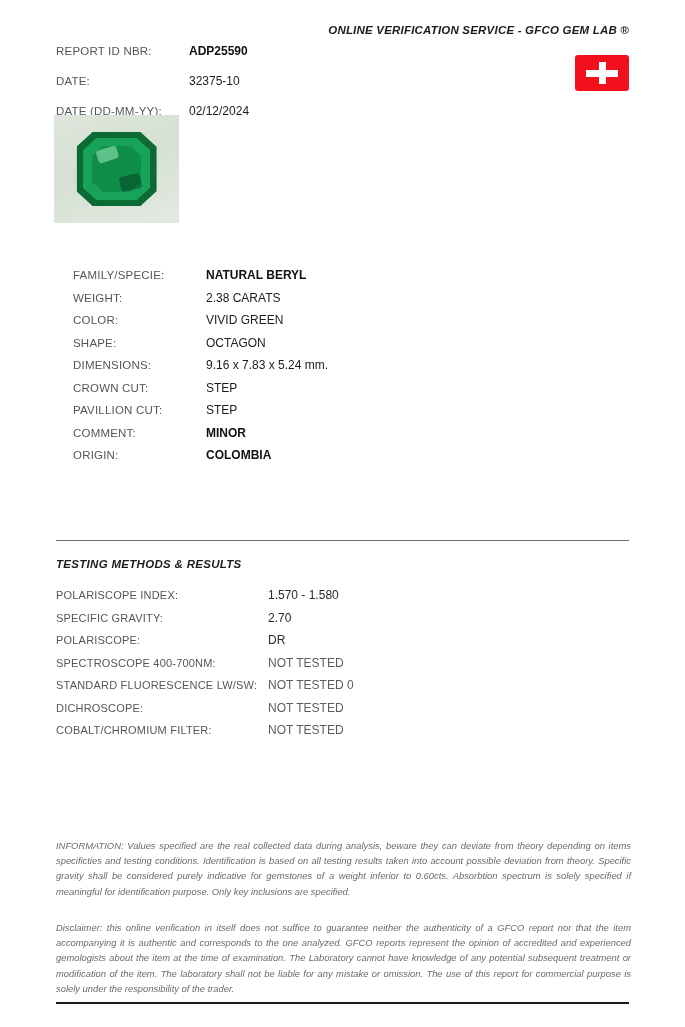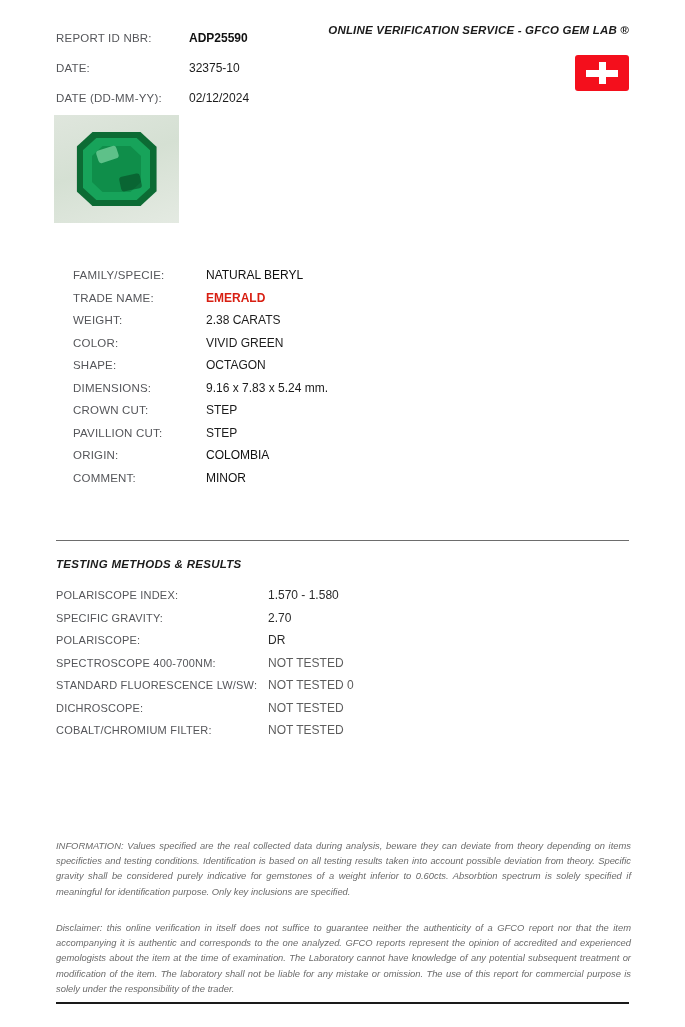--- a/index.html
+++ b/index.html
@@ -61,21 +61,21 @@
     left: 11px;
     height: 7px;
     width: 32px;
     margin-top: -3.5px;
     background: #ffffff;
   }
 
   
   .id-block {
     position: absolute;
-    top: 31px;
+    top: 44px;
     left: 56px;
     width: 360px;
   }
   .id-row {
     display: flex;
     align-items: baseline;
     margin-bottom: 10px;
   }
   .id-label {
     width: 133px;
@@ -174,21 +174,21 @@
   .prop-label {
     width: 133px;
     font-size: 11.5px;
     color: #55565a;
     letter-spacing: 0.2px;
   }
   .prop-value {
     font-size: 12px;
     color: #1c1c1c;
   }
-  .prop-value.bold { font-weight: normal; color: #111; }
+  .prop-value.bold { font-weight: bold; color: #111; }
   .prop-value.red { font-weight: bold; color: #d81f12; }
 
   
   .rule {
     position: absolute;
     left: 56px;
     width: 573px;
     height: 1px;
     background: #6d6d6d;
   }
@@ -280,24 +280,20 @@
       <div class="gem-dark"></div>
     </div>
   </div>
 
   <div class="props">
     <div class="prop-row">
       <div class="prop-label">FAMILY/SPECIE:</div>
       <div class="prop-value bold">NATURAL BERYL</div>
     </div>
     <div class="prop-row">
-      <div class="prop-label">TRADE NAME:</div>
-      <div class="prop-value red">EMERALD</div>
-    </div>
-    <div class="prop-row">
       <div class="prop-label">WEIGHT:</div>
       <div class="prop-value">2.38 CARATS</div>
     </div>
     <div class="prop-row">
       <div class="prop-label">COLOR:</div>
       <div class="prop-value">VIVID GREEN</div>
     </div>
     <div class="prop-row">
       <div class="prop-label">SHAPE:</div>
       <div class="prop-value">OCTAGON</div>
@@ -308,27 +304,27 @@
     </div>
     <div class="prop-row">
       <div class="prop-label">CROWN CUT:</div>
       <div class="prop-value">STEP</div>
     </div>
     <div class="prop-row">
       <div class="prop-label">PAVILLION CUT:</div>
       <div class="prop-value">STEP</div>
     </div>
     <div class="prop-row">
+      <div class="prop-label">COMMENT:</div>
+      <div class="prop-value bold">MINOR</div>
+    </div>
+    <div class="prop-row">
       <div class="prop-label">ORIGIN:</div>
       <div class="prop-value bold">COLOMBIA</div>
     </div>
-    <div class="prop-row">
-      <div class="prop-label">COMMENT:</div>
-      <div class="prop-value bold">MINOR</div>
-    </div>
   </div>
 
   <div class="rule r1"></div>
 
   <div class="section-title">TESTING METHODS &amp; RESULTS</div>
 
   <div class="tests">
     <div class="test-row">
       <div class="test-label">POLARISCOPE INDEX:</div>
       <div class="test-value">1.570 - 1.580</div>

